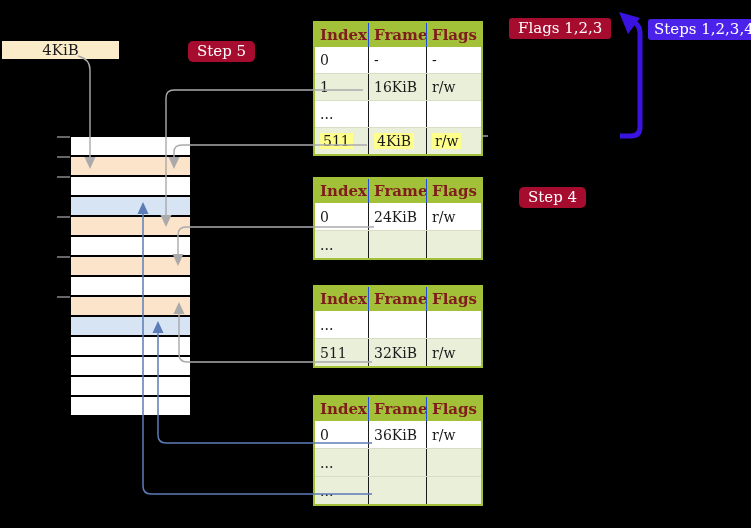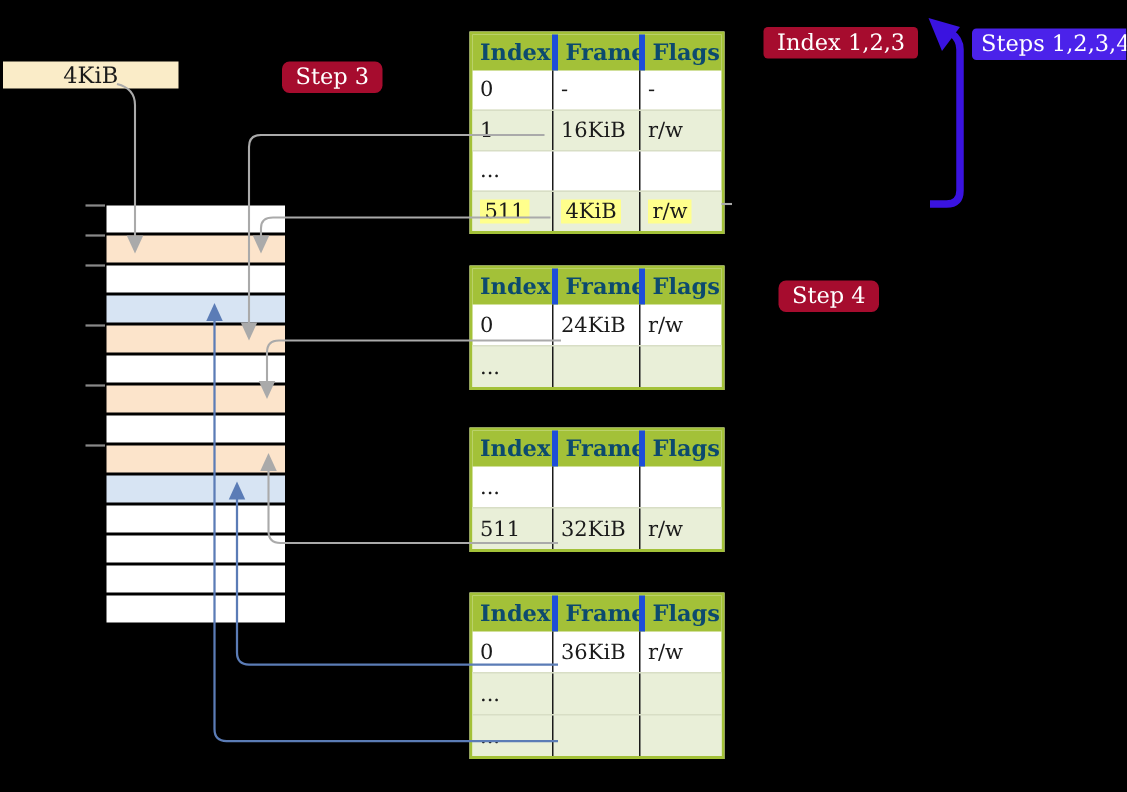--- a/index.html
+++ b/index.html
@@ -49,44 +49,44 @@
     border:2px solid var(--table-border-green);box-sizing:border-box;
     font-size:14px;color:#1a1a1a;
   }
   #ptable-1{top:21px;}
   #ptable-2{top:177px;}
   #ptable-3{top:285px;}
   #ptable-4{top:395px;}
   .trow{display:grid;grid-template-columns:53px 58px 55px;height:26px;}
   .rows27 .trow:not(.hdr){height:27px;}
   .trow.hdr{
-    background:var(--table-header-green);color:#0c4a6e;font-weight:bold;
+    background:var(--table-header-green);color:#7f1d1d;font-weight:bold;
     height:24px;font-size:15px;
   }
   .trow:not(.hdr) + .trow{border-top:1px solid #d8dec5;}
   .tcell{
     padding-left:5px;display:flex;align-items:center;box-sizing:border-box;
     border-left:1px solid #1a1a1a;overflow:hidden;white-space:nowrap;
   }
-  .trow.hdr .tcell{border-left:4px solid #1d4ed8;}
+  .trow.hdr .tcell{border-left:1px solid #1d4ed8;}
   .trow .tcell:first-child{border-left:none;}
   .trow.shaded{background:var(--table-row-shade-green);}
   .hl{background:var(--highlight-yellow);padding:0 3px;}
   
   #overlay{position:absolute;left:0;top:0;pointer-events:none;z-index:10;}
 </style>
 </head>
 <body>
 
 <div id="canvas">
 
   <div id="frame-label">4KiB</div>
 
-  <div class="badge" id="badge-step0">Step 3</div>
-  <div class="badge" id="badge-steps123">Index 1,2,3</div>
+  <div class="badge" id="badge-step0">Step 5</div>
+  <div class="badge" id="badge-steps123">Flags 1,2,3</div>
   <div class="badge" id="badge-steps1234">Steps 1,2,3,4</div>
   <div class="badge" id="badge-step4">Step 4</div>
 
   <div id="memory-column">
       <div class="mrow empty"></div>
       <div class="mrow page_table_frame"></div>
       <div class="mrow empty"></div>
       <div class="mrow mapped_frame"></div>
       <div class="mrow page_table_frame"></div>
       <div class="mrow empty"></div>

